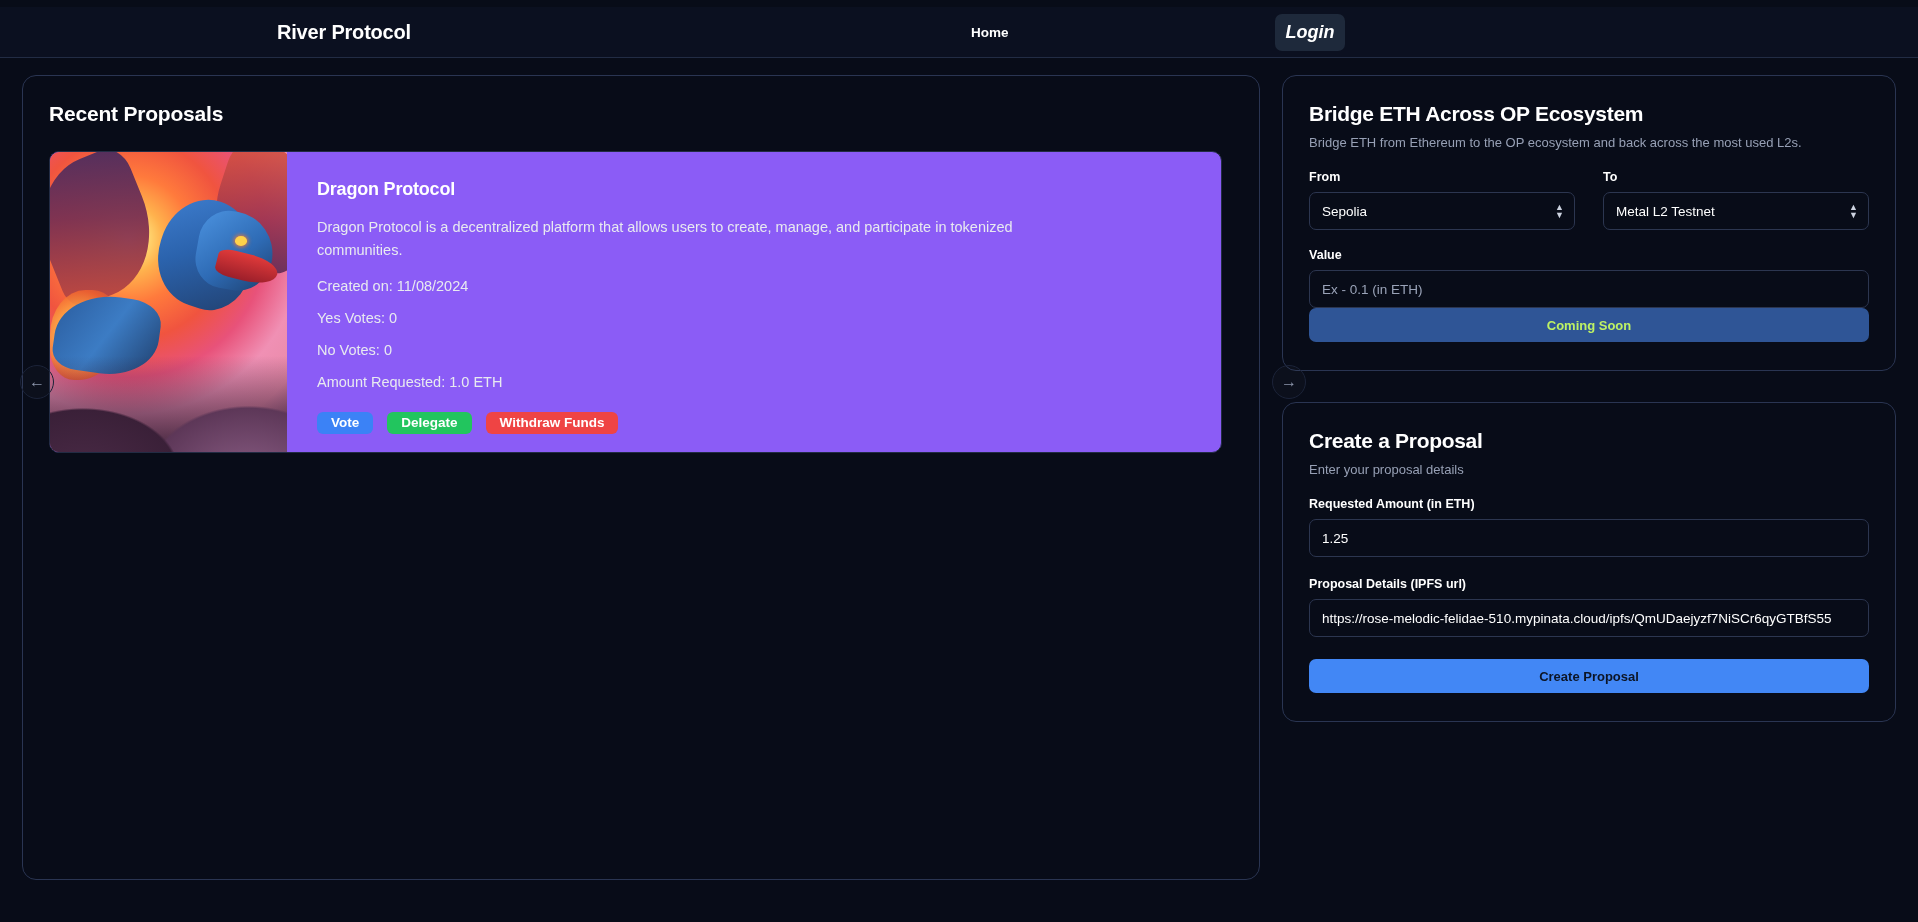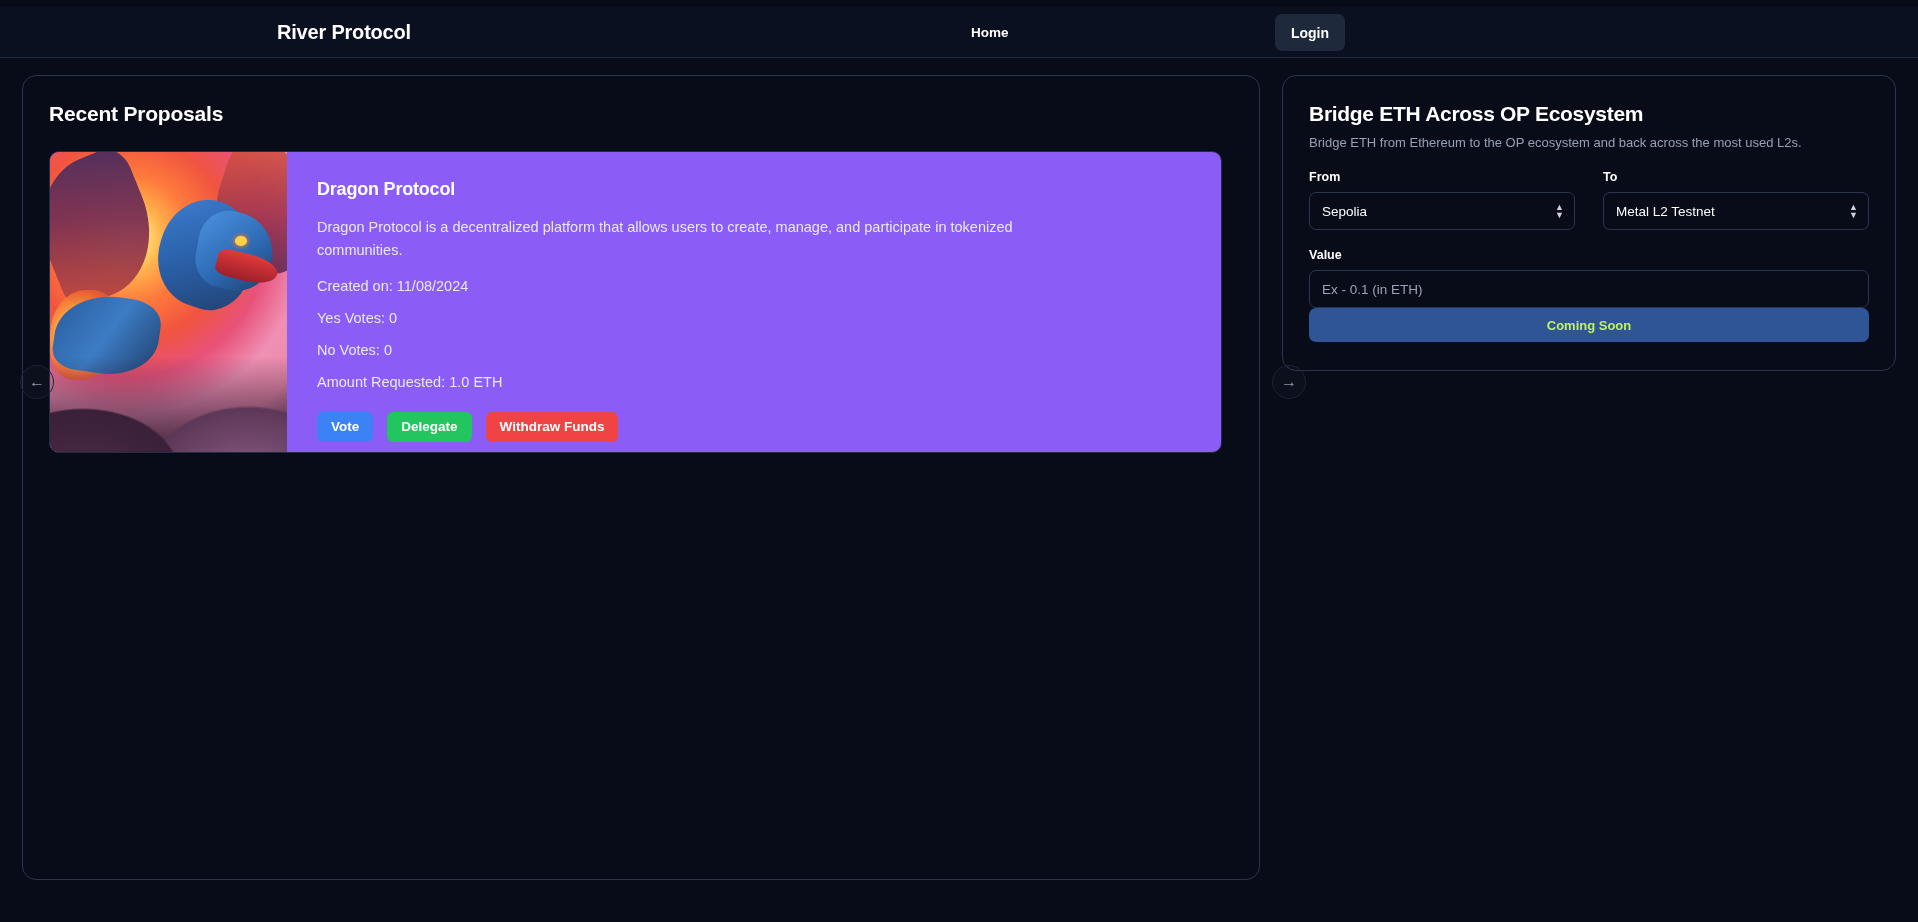--- a/index.html
+++ b/index.html
@@ -42,24 +42,25 @@
   .login-btn {
     position: absolute;
     right: 573px;
     top: 7px;
     width: 70px;
     height: 37px;
     background: #1e293b;
     border: none;
     border-radius: 7px;
     color: #ffffff;
-    font-size: 14px;
+    font-size: 18px;
     font-weight: 600;
     font-family: "Liberation Sans", sans-serif;
     cursor: pointer;
+    font-style: italic;
   }
 
   
   .page {
     position: relative;
     display: flex;
     gap: 22px;
     padding: 17px 22px 0 22px;
     height: 871px;
   }
@@ -228,21 +229,21 @@
     margin-bottom: 16px;
   }
   .proposal-actions {
     display: flex;
     gap: 14px;
     margin-top: 22px;
   }
   .btn {
     border: none;
     border-radius: 6px;
-    height: 30px;
+    height: 22px;
     padding: 0 14px;
     font-size: 13.5px;
     font-weight: 600;
     color: #ffffff;
     font-family: "Liberation Sans", sans-serif;
     cursor: pointer;
   }
   .btn-vote     { background: #3b82f6; }
   .btn-delegate { background: #22c55e; }
   .btn-withdraw { background: #ef4444; }
@@ -441,15 +442,31 @@
       </div>
 
       <div class="mt18">
         <span class="field-label">Value</span>
         <input class="text-input" type="text" placeholder="Ex - 0.1 (in ETH)" value="" style="">
       </div>
 
       <button class="wide-btn btn-coming">Coming Soon</button>
     </div>
 
+    <div class="side-card">
+      <div class="card-title">Create a Proposal</div>
+      <div class="card-sub">Enter your proposal details</div>
+
+      <div>
+        <span class="field-label">Requested Amount (in ETH)</span>
+        <input class="text-input" type="text" value="1.25" style="">
+      </div>
+
+      <div class="mt20">
+        <span class="field-label">Proposal Details (IPFS url)</span>
+        <input class="text-input" type="text" value="https://rose-melodic-felidae-510.mypinata.cloud/ipfs/QmUDaejyzf7NiSCr6qyGTBfS55" style="">
+      </div>
+
+      <button class="wide-btn btn-create">Create Proposal</button>
+    </div>
 
   </div>
 </div>
 
 </body></html>

